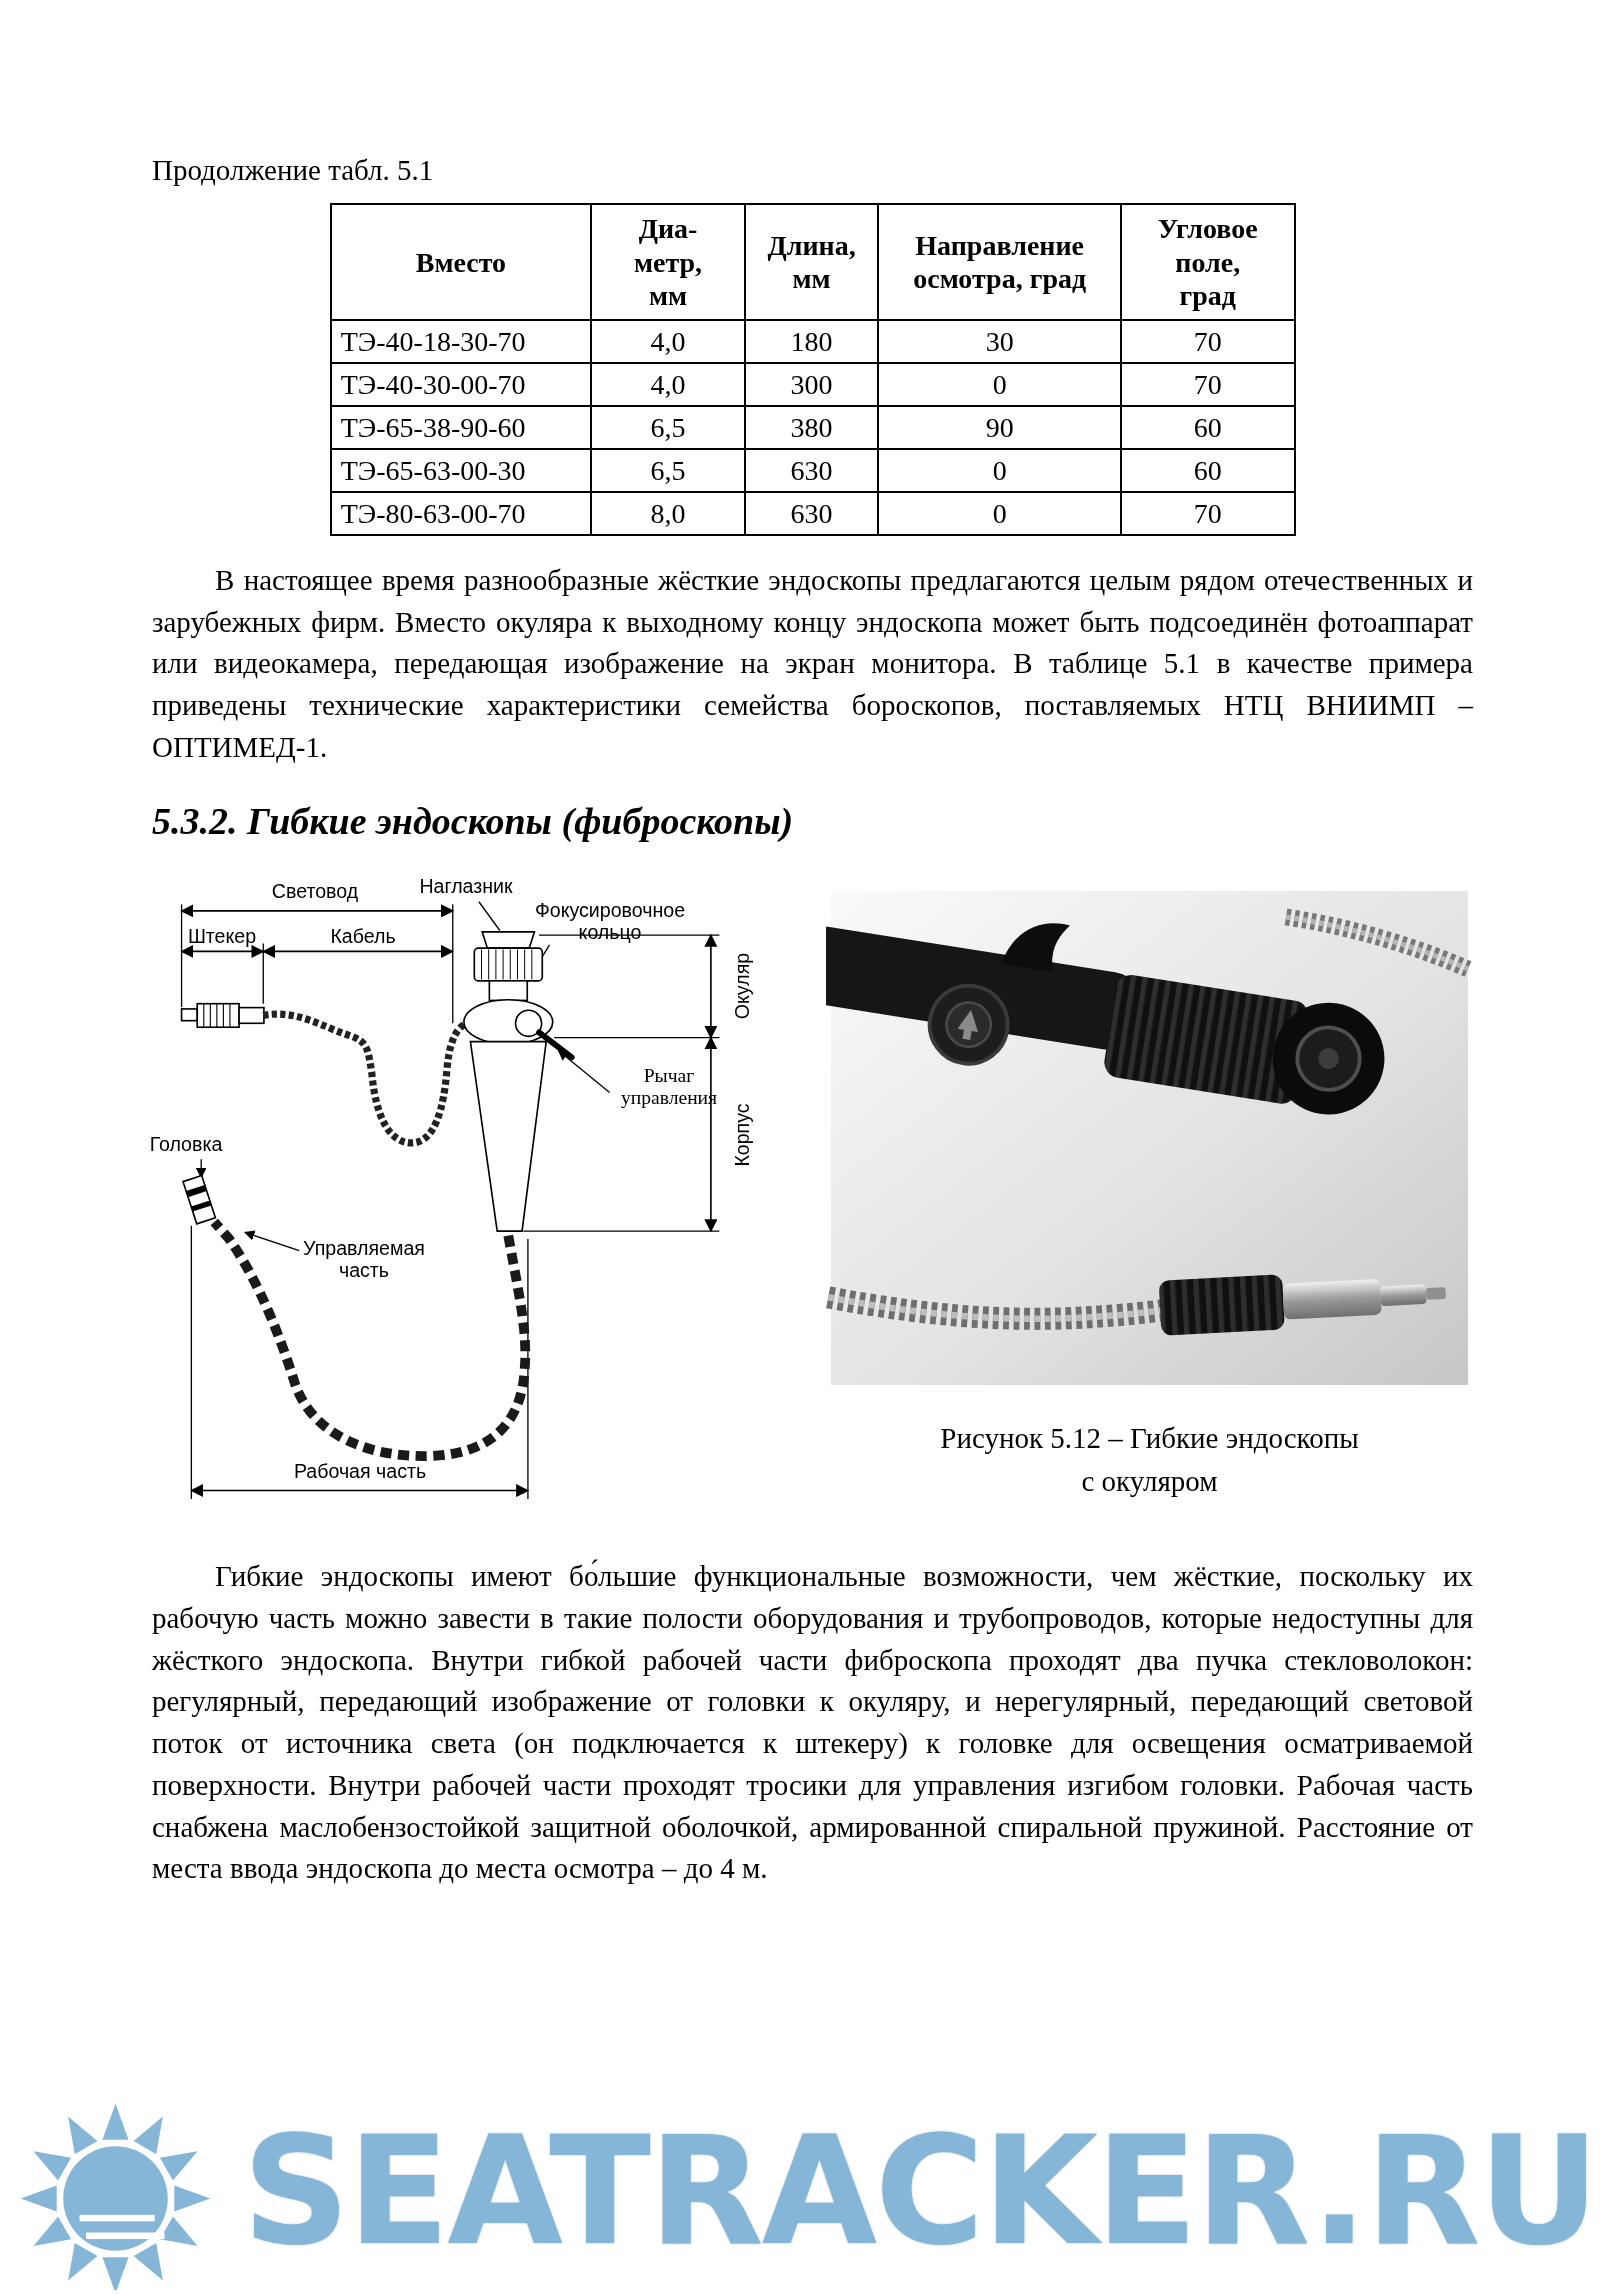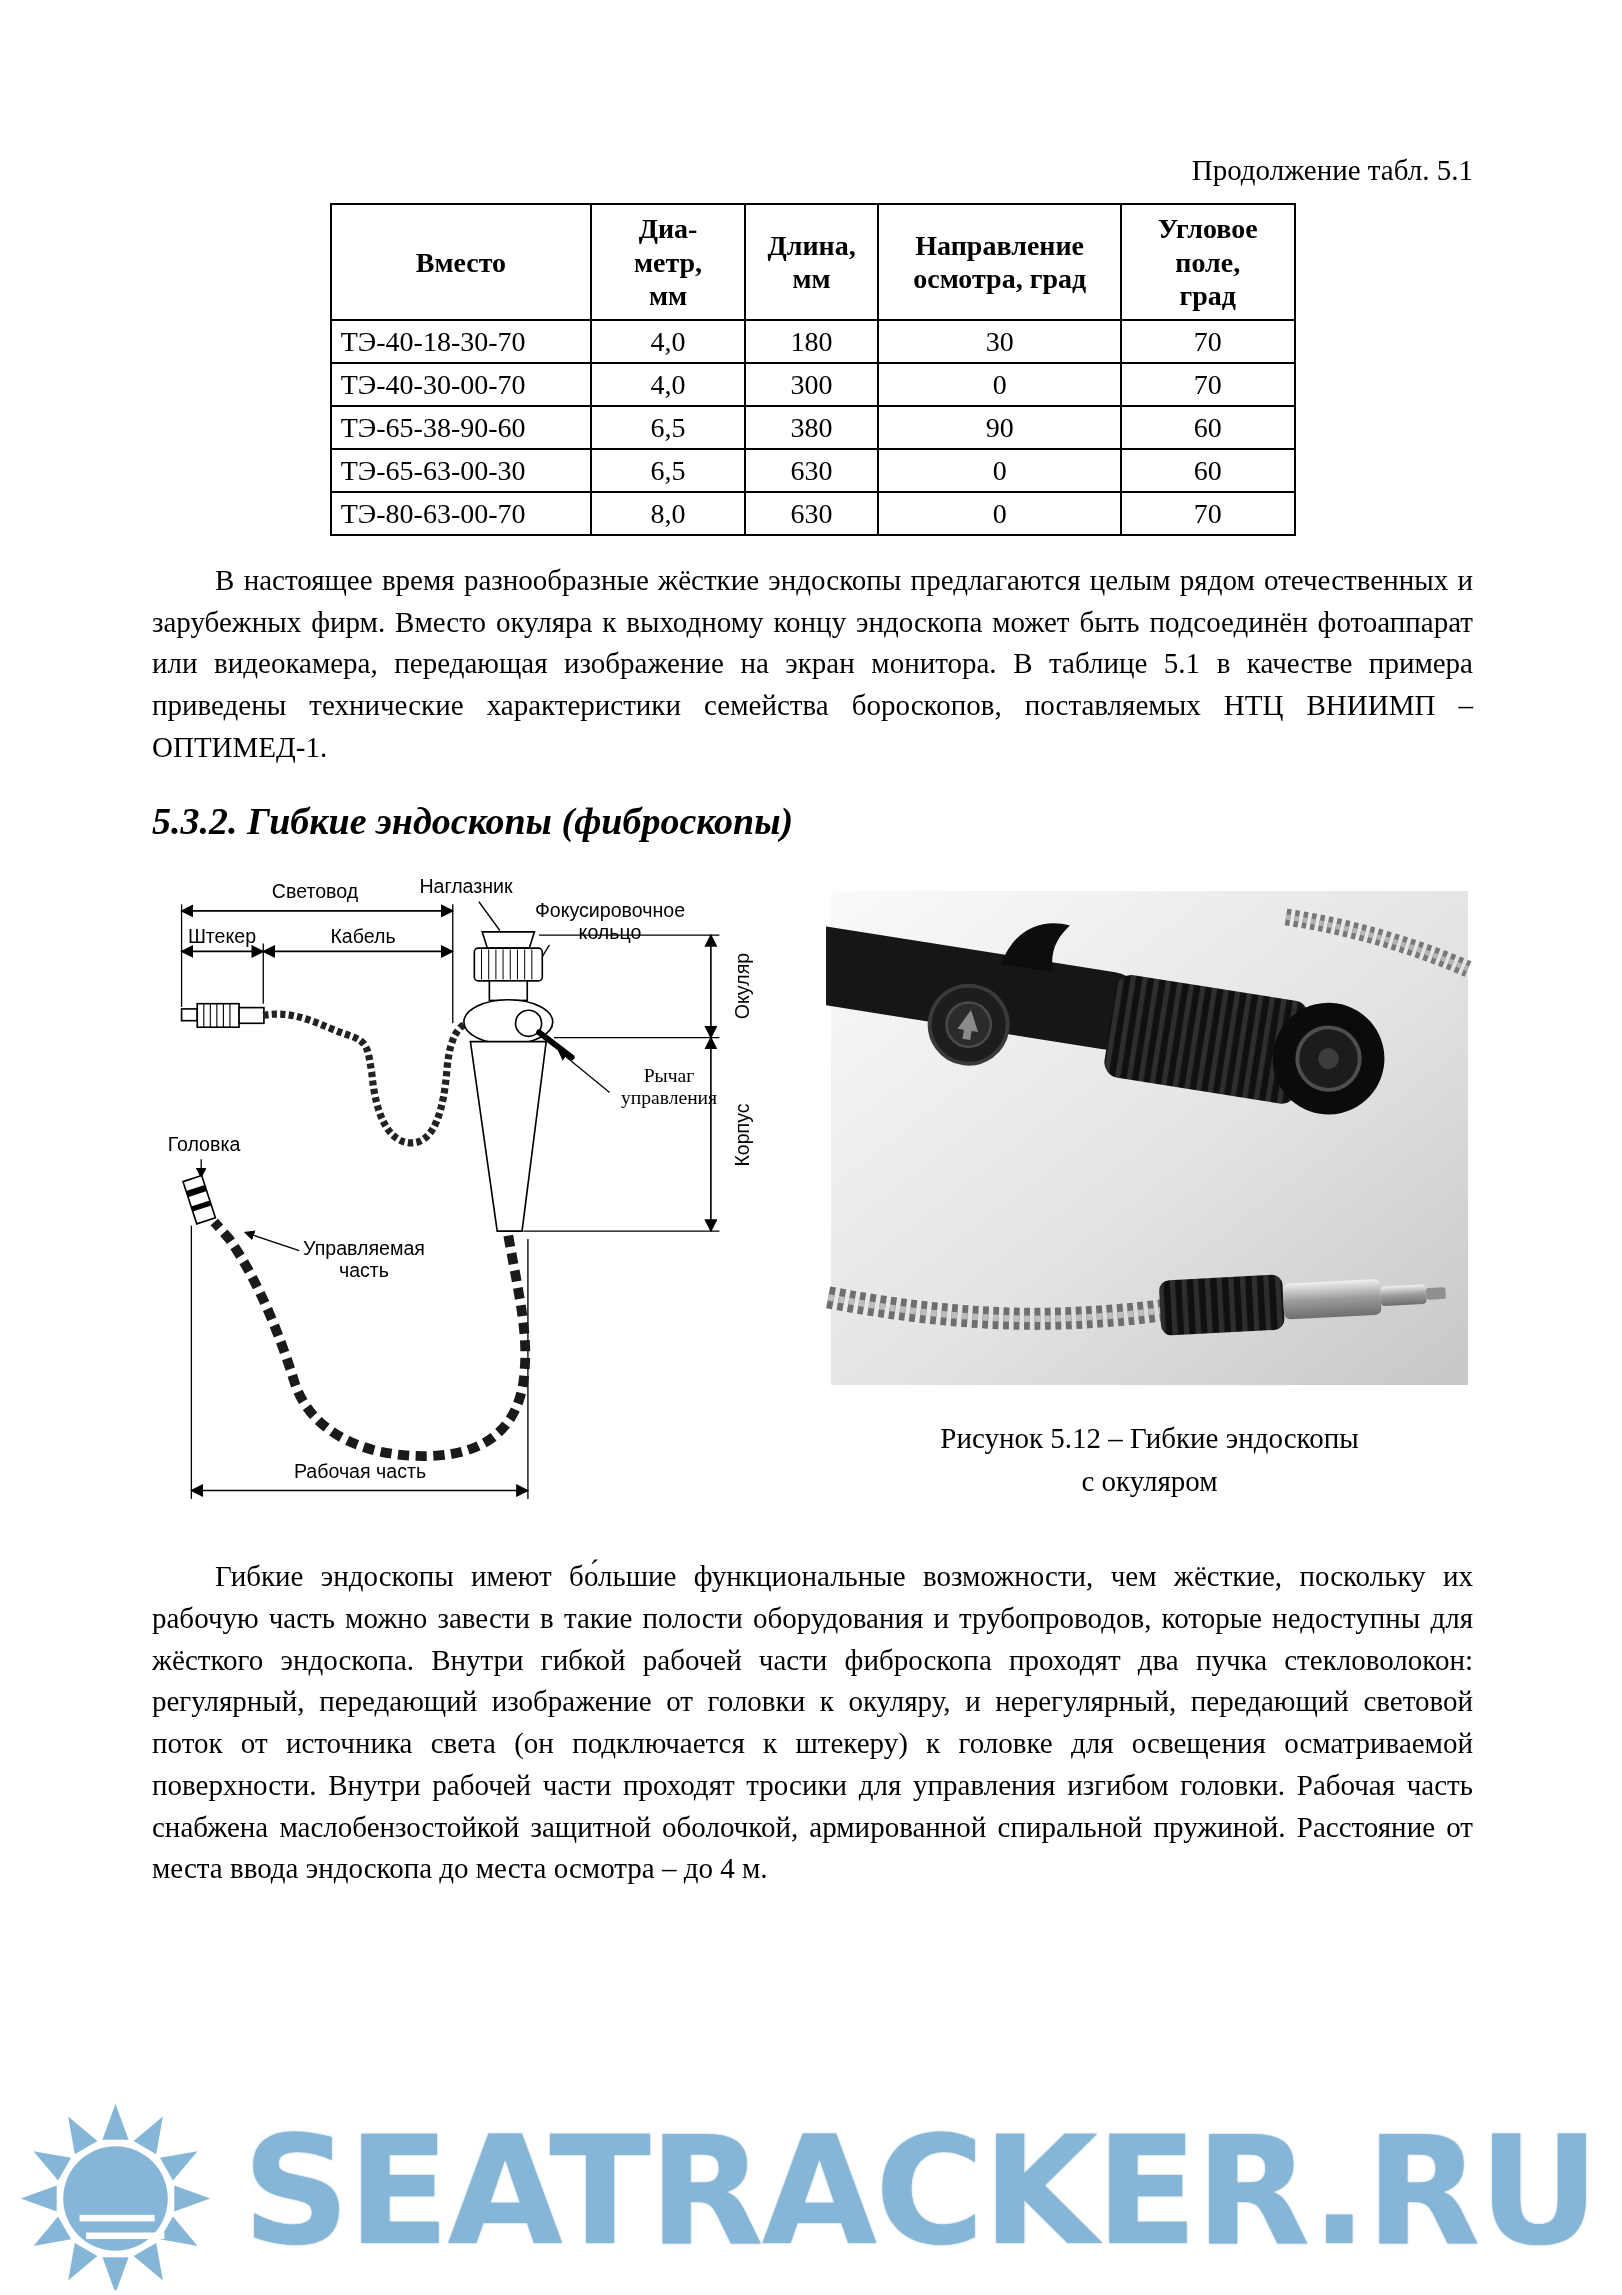--- a/index.html
+++ b/index.html
@@ -4,21 +4,21 @@
 <style>
   * { margin:0; padding:0; box-sizing:border-box; }
   html,body { background:#fff; }
   .page {
     position:relative; width:1623px; height:2295px; margin:0 auto;
     background:#fff; overflow:hidden; color:#000;
     font-family:"Liberation Serif", serif;
   }
   .content { position:absolute; left:152px; top:154px; width:1321px; }
 
-  .continuation { font-size:29px; text-align:right; }
+  .continuation { font-size:29px; text-align:left; }
 
   table.spec-table {
     width:966px; margin:15.7px auto 0; border-collapse:collapse;
     font-size:28px; line-height:1.18;
   }
   .spec-table th, .spec-table td {
     border:2px solid #000; text-align:center; vertical-align:middle; padding:2.6px 6.5px;
   }
   .spec-table th { font-weight:bold; white-space:pre-line; padding:7.8px 3.9px; }
   .spec-table td { height:43px; }
@@ -211,21 +211,21 @@
         <div class="dlabel" style="left:314px; top:2.6px;">Наглазник</div>
         <div class="dlabel" style="left:458px; top:26px;">Фокусировочное
 кольцо</div>
         <div class="dlabel" style="left:163px; top:7.8px;">Световод</div>
         <div class="dlabel" style="left:70px; top:52px;">Штекер</div>
         <div class="dlabel" style="left:211px; top:52px;">Кабель</div>
         <div class="dlabel vlabel" style="left:590px; top:113px;">Окуляр</div>
         <div class="dlabel vlabel" style="left:590px; top:262px;">Корпус</div>
         <div class="dlabel" style="left:517px; top:192px;font-family:Liberation Serif, serif;">Рычаг
 управления</div>
-        <div class="dlabel" style="left:52px;  top:260px;">Головка</div>
+        <div class="dlabel" style="left:34px;  top:260px;">Головка</div>
         <div class="dlabel" style="left:212px; top:364px;">Управляемая
 часть</div>
         <div class="dlabel" style="left:208px; top:587px;">Рабочая часть</div>
       </div>
 
       <div class="photo-col">
         <svg class="photo" viewBox="0 0 980 760">
           <defs>
             <linearGradient id="pbg" x1="0" y1="0" x2="1" y2="1">
               <stop offset="0" stop-color="#fafafa"></stop>

